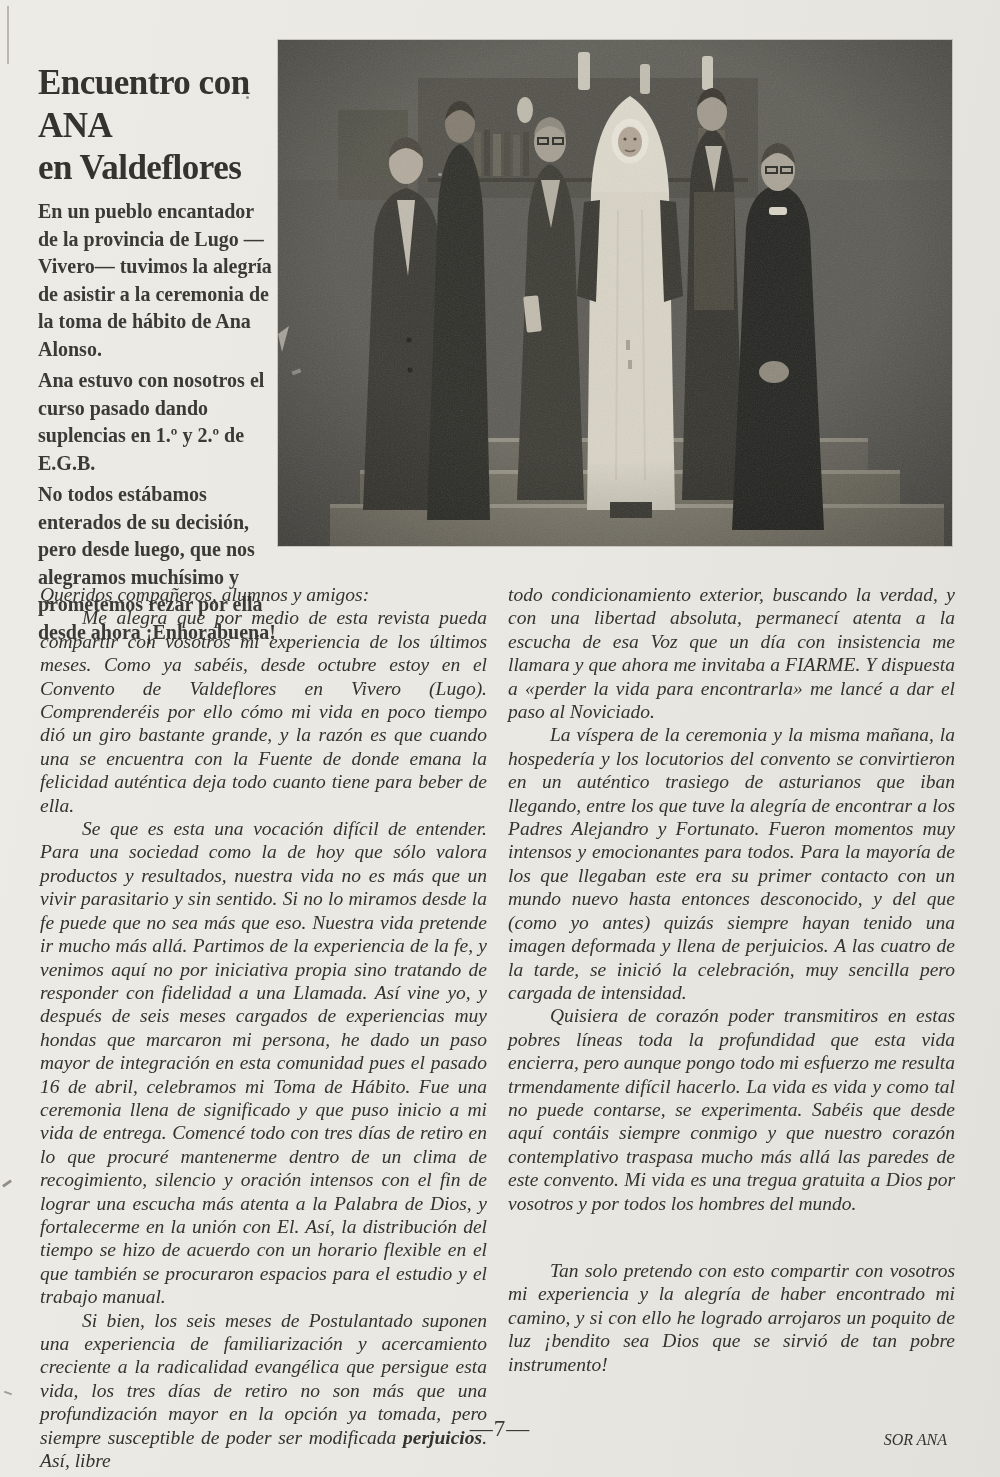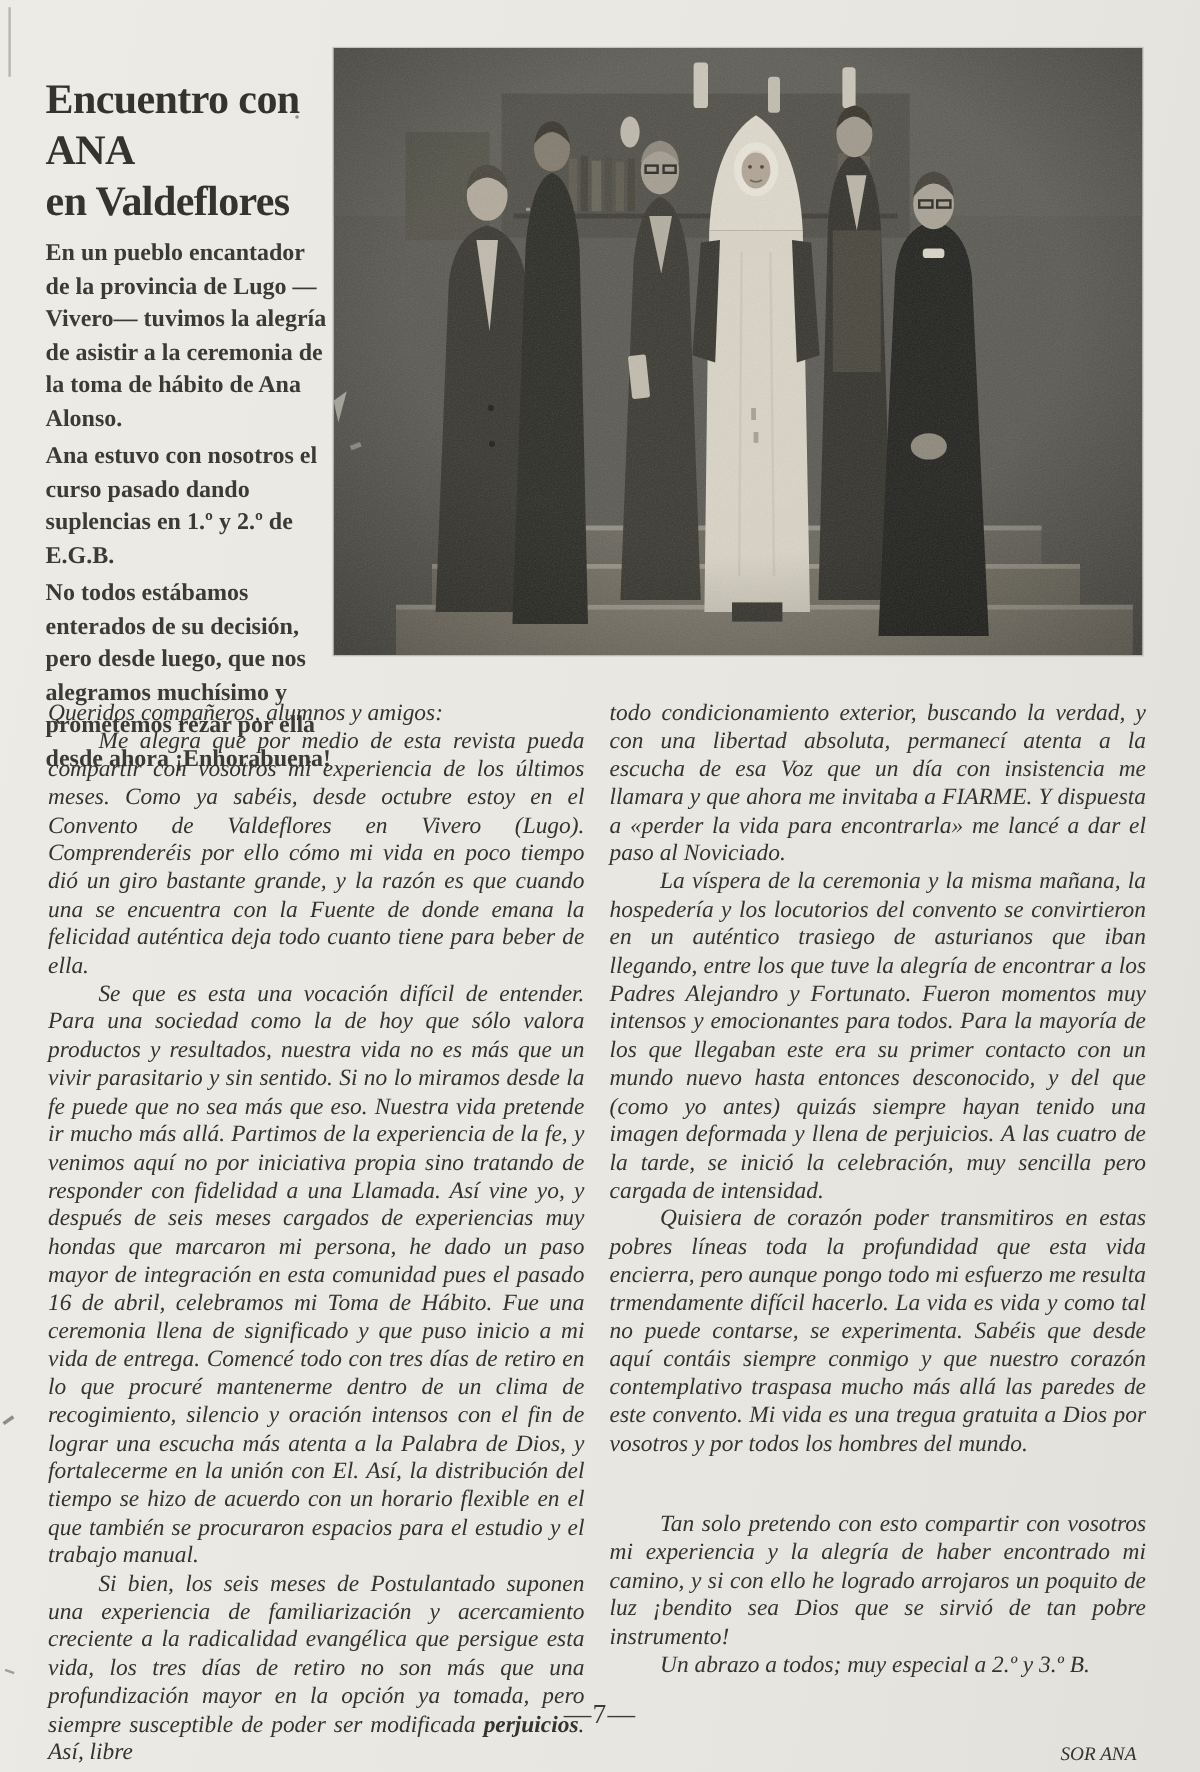--- a/index.html
+++ b/index.html
@@ -193,21 +193,20 @@
     <p>Me alegra que por medio de esta revista pueda compartir con vosotros mi experiencia de los últimos meses. Como ya sabéis, desde octubre estoy en el Convento de Valdeflores en Vivero (Lugo). Comprenderéis por ello cómo mi vida en poco tiempo dió un giro bastante grande, y la razón es que cuando una se encuentra con la Fuente de donde emana la felicidad auténtica deja todo cuanto tiene para beber de ella.</p>
     <p>Se que es esta una vocación difícil de entender. Para una sociedad como la de hoy que sólo valora productos y resultados, nuestra vida no es más que un vivir parasitario y sin sentido. Si no lo miramos desde la fe puede que no sea más que eso. Nuestra vida pretende ir mucho más allá. Partimos de la experiencia de la fe, y venimos aquí no por iniciativa propia sino tratando de responder con fidelidad a una Llamada. Así vine yo, y después de seis meses cargados de experiencias muy hondas que marcaron mi persona, he dado un paso mayor de integración en esta comunidad pues el pasado 16 de abril, celebramos mi Toma de Hábito. Fue una ceremonia llena de significado y que puso inicio a mi vida de entrega. Comencé todo con tres días de retiro en lo que procuré mantenerme dentro de un clima de recogimiento, silencio y oración intensos con el fin de lograr una escucha más atenta a la Palabra de Dios, y fortalecerme en la unión con El. Así, la distribución del tiempo se hizo de acuerdo con un horario flexible en el que también se procuraron espacios para el estudio y el trabajo manual.</p>
     <p><span>Si bien, los seis meses de Postulantado suponen una experiencia de familiarización y acercamiento creciente a la radicalidad evangélica que persigue esta vida, los tres días de retiro no son más que una profundización mayor en la opción ya tomada, pero siempre susceptible de poder ser modificada </span><b>perjuicios</b><span>. Así, libre</span></p>
   </div>
 
   <div class="bodycol col-right">
     <p class="noindent">todo condicionamiento exterior, buscando la verdad, y con una libertad absoluta, permanecí atenta a la escucha de esa Voz que un día con insistencia me llamara y que ahora me invitaba a FIARME. Y dispuesta a «perder la vida para encontrarla» me lancé a dar el paso al Noviciado.</p>
     <p>La víspera de la ceremonia y la misma mañana, la hospedería y los locutorios del convento se convirtieron en un auténtico trasiego de asturianos que iban llegando, entre los que tuve la alegría de encontrar a los Padres Alejandro y Fortunato. Fueron momentos muy intensos y emocionantes para todos. Para la mayoría de los que llegaban este era su primer contacto con un mundo nuevo hasta entonces desconocido, y del que (como yo antes) quizás siempre hayan tenido una imagen deformada y llena de perjuicios. A las cuatro de la tarde, se inició la celebración, muy sencilla pero cargada de intensidad.</p>
     <p>Quisiera de corazón poder transmitiros en estas pobres líneas toda la profundidad que esta vida encierra, pero aunque pongo todo mi esfuerzo me resulta trmendamente difícil hacerlo. La vida es vida y como tal no puede contarse, se experimenta. Sabéis que desde aquí contáis siempre conmigo y que nuestro corazón contemplativo traspasa mucho más allá las paredes de este convento. Mi vida es una tregua gratuita a Dios por vosotros y por todos los hombres del mundo.</p>
     <p class="gap-before">Tan solo pretendo con esto compartir con vosotros mi experiencia y la alegría de haber encontrado mi camino, y si con ello he logrado arrojaros un poquito de luz ¡bendito sea Dios que se sirvió de tan pobre instrumento!</p>
-    <p>Un abrazo a todos; muy especial a 2.º y 3.º B.</p>
     <div class="signature">SOR ANA</div>
   </div>
 
   <div class="pagenum">—7—</div>
 
   <div class="artifact a1"></div>
   <div class="artifact a2"></div>
   <div class="artifact a3"></div>
   <div class="artifact a4"></div>
   <div class="artifact a5"></div>

